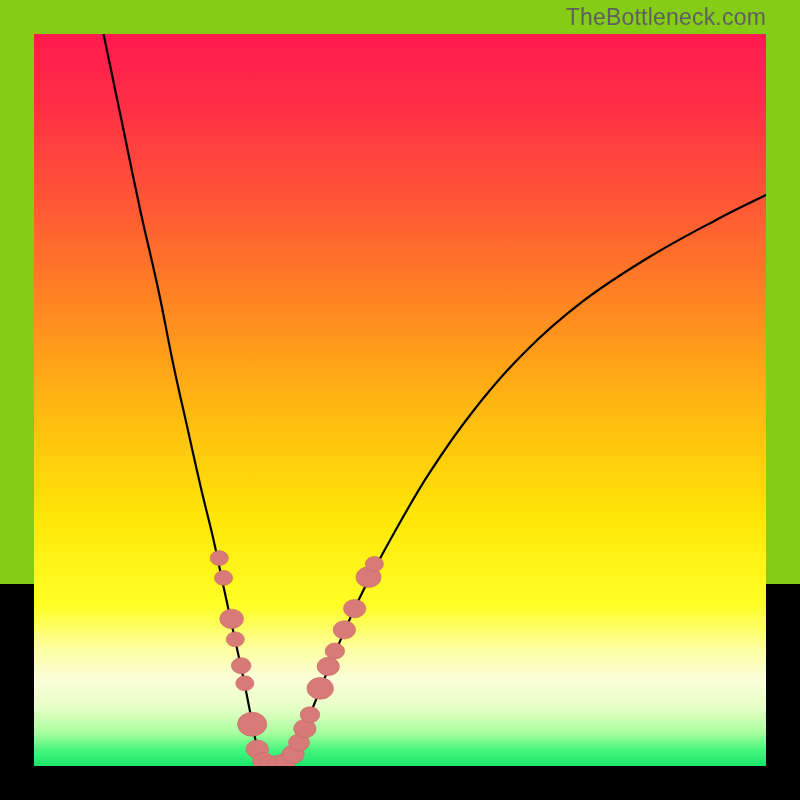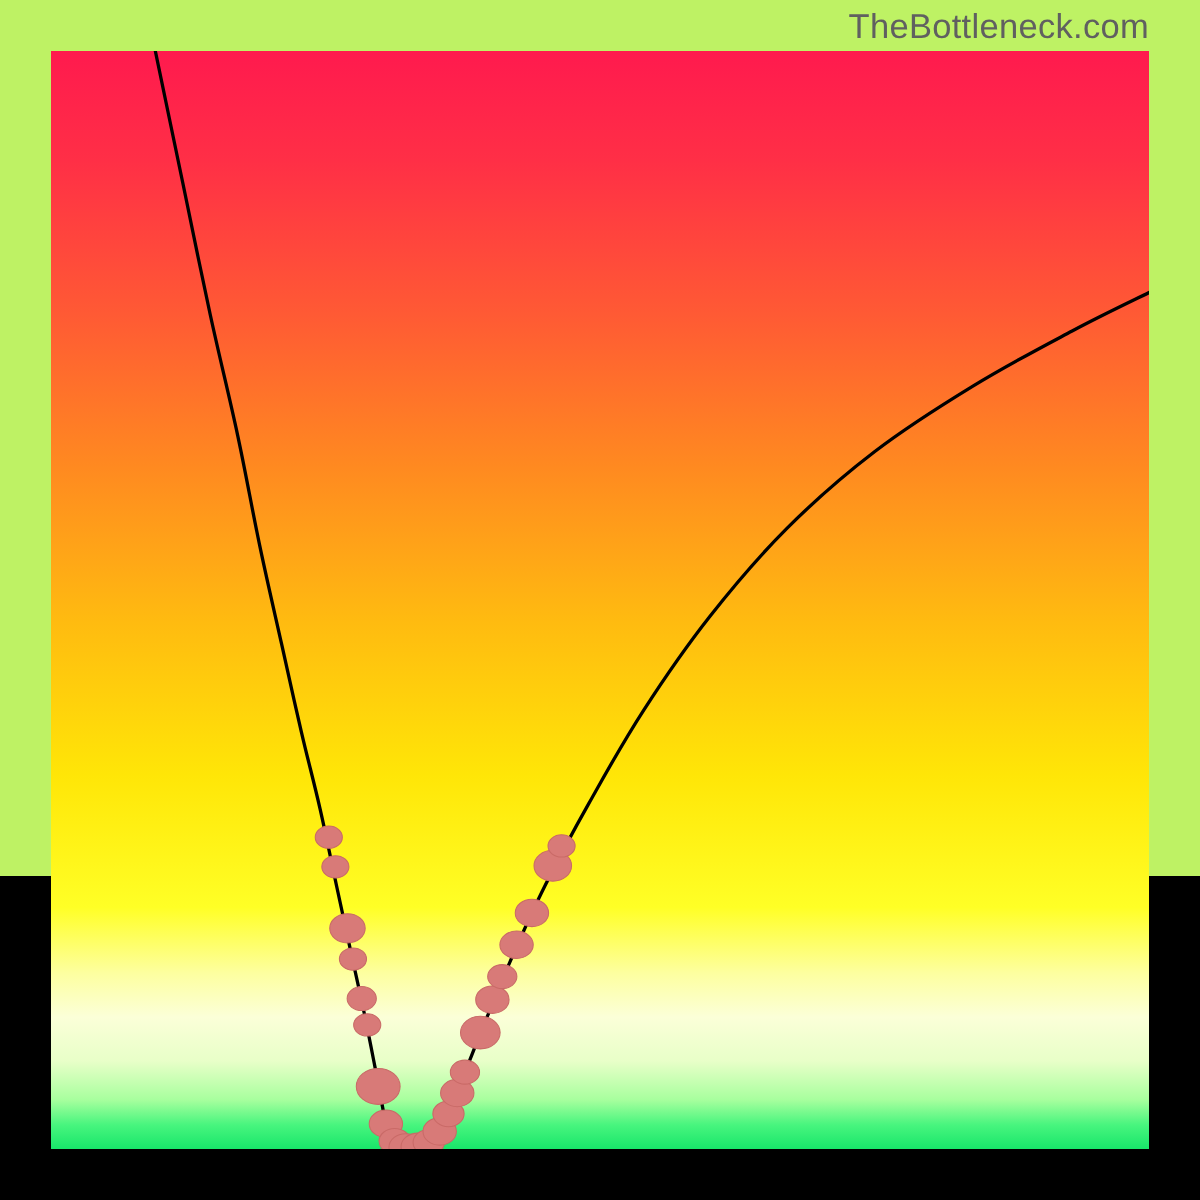--- a/index.html
+++ b/index.html
@@ -8,21 +8,21 @@
     width: 800px;
     height: 800px;
     background: #000;
     overflow: hidden;
     font-family: Arial, Helvetica, sans-serif;
   }
   .frame {
     position: absolute;
     left: 0; top: 0;
     width: 800px; height: 584px;
-    background: #bef264;
+    background: #84cc16;
   }
   .plot-area {
     position: absolute;
     box-sizing: border-box;
   }
   .gradient {
     position: absolute;
     inset: 0;
   }
   .watermark {

